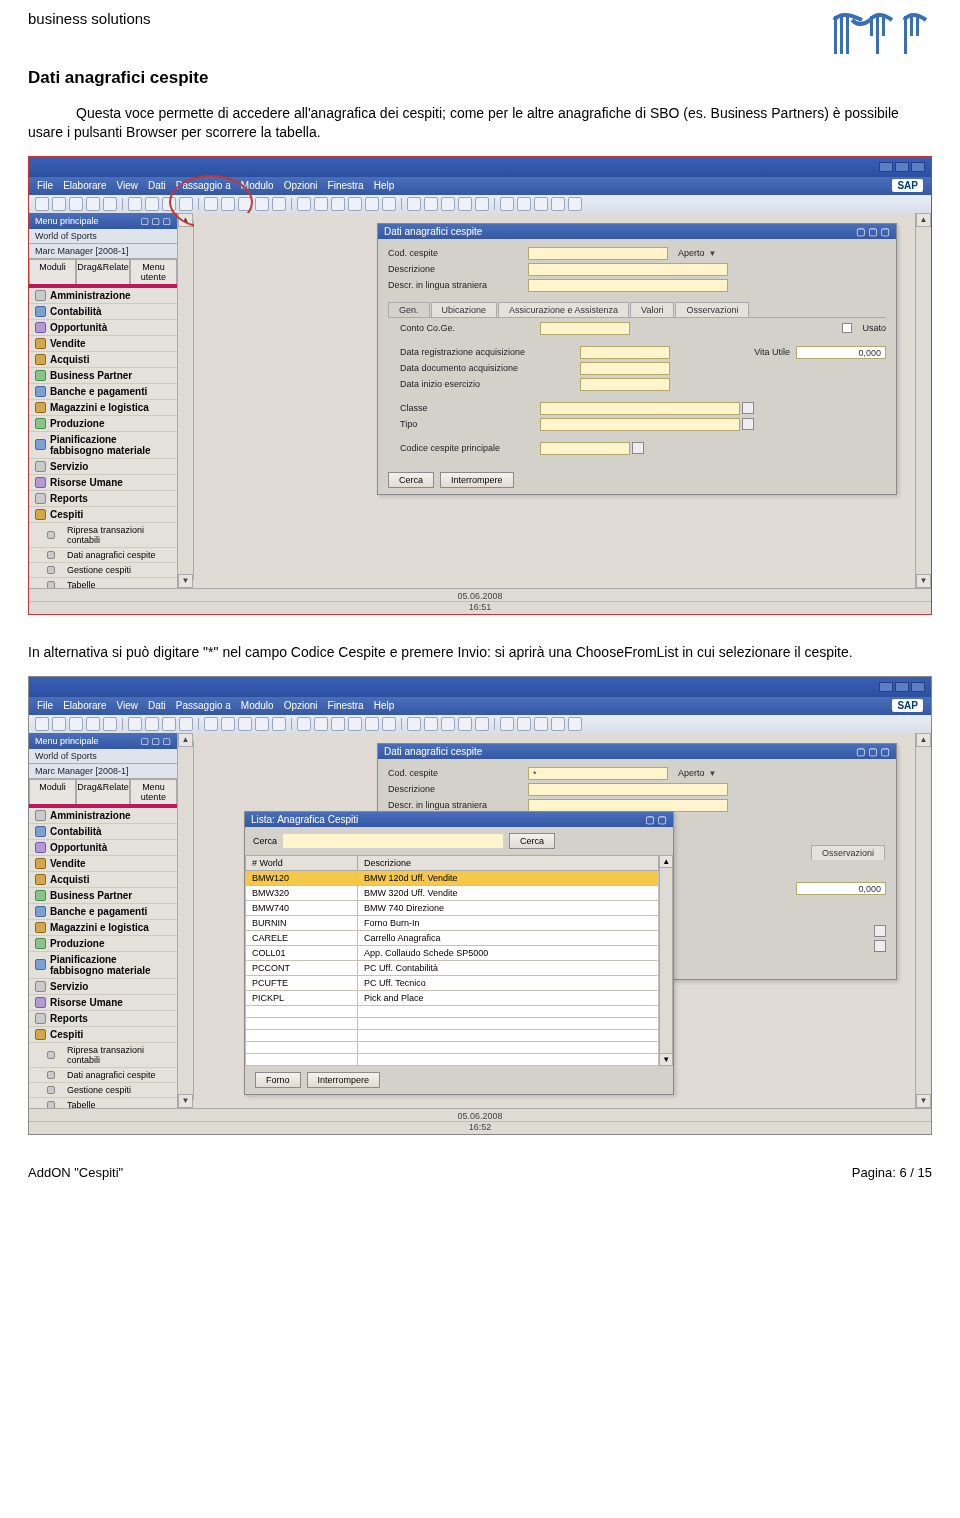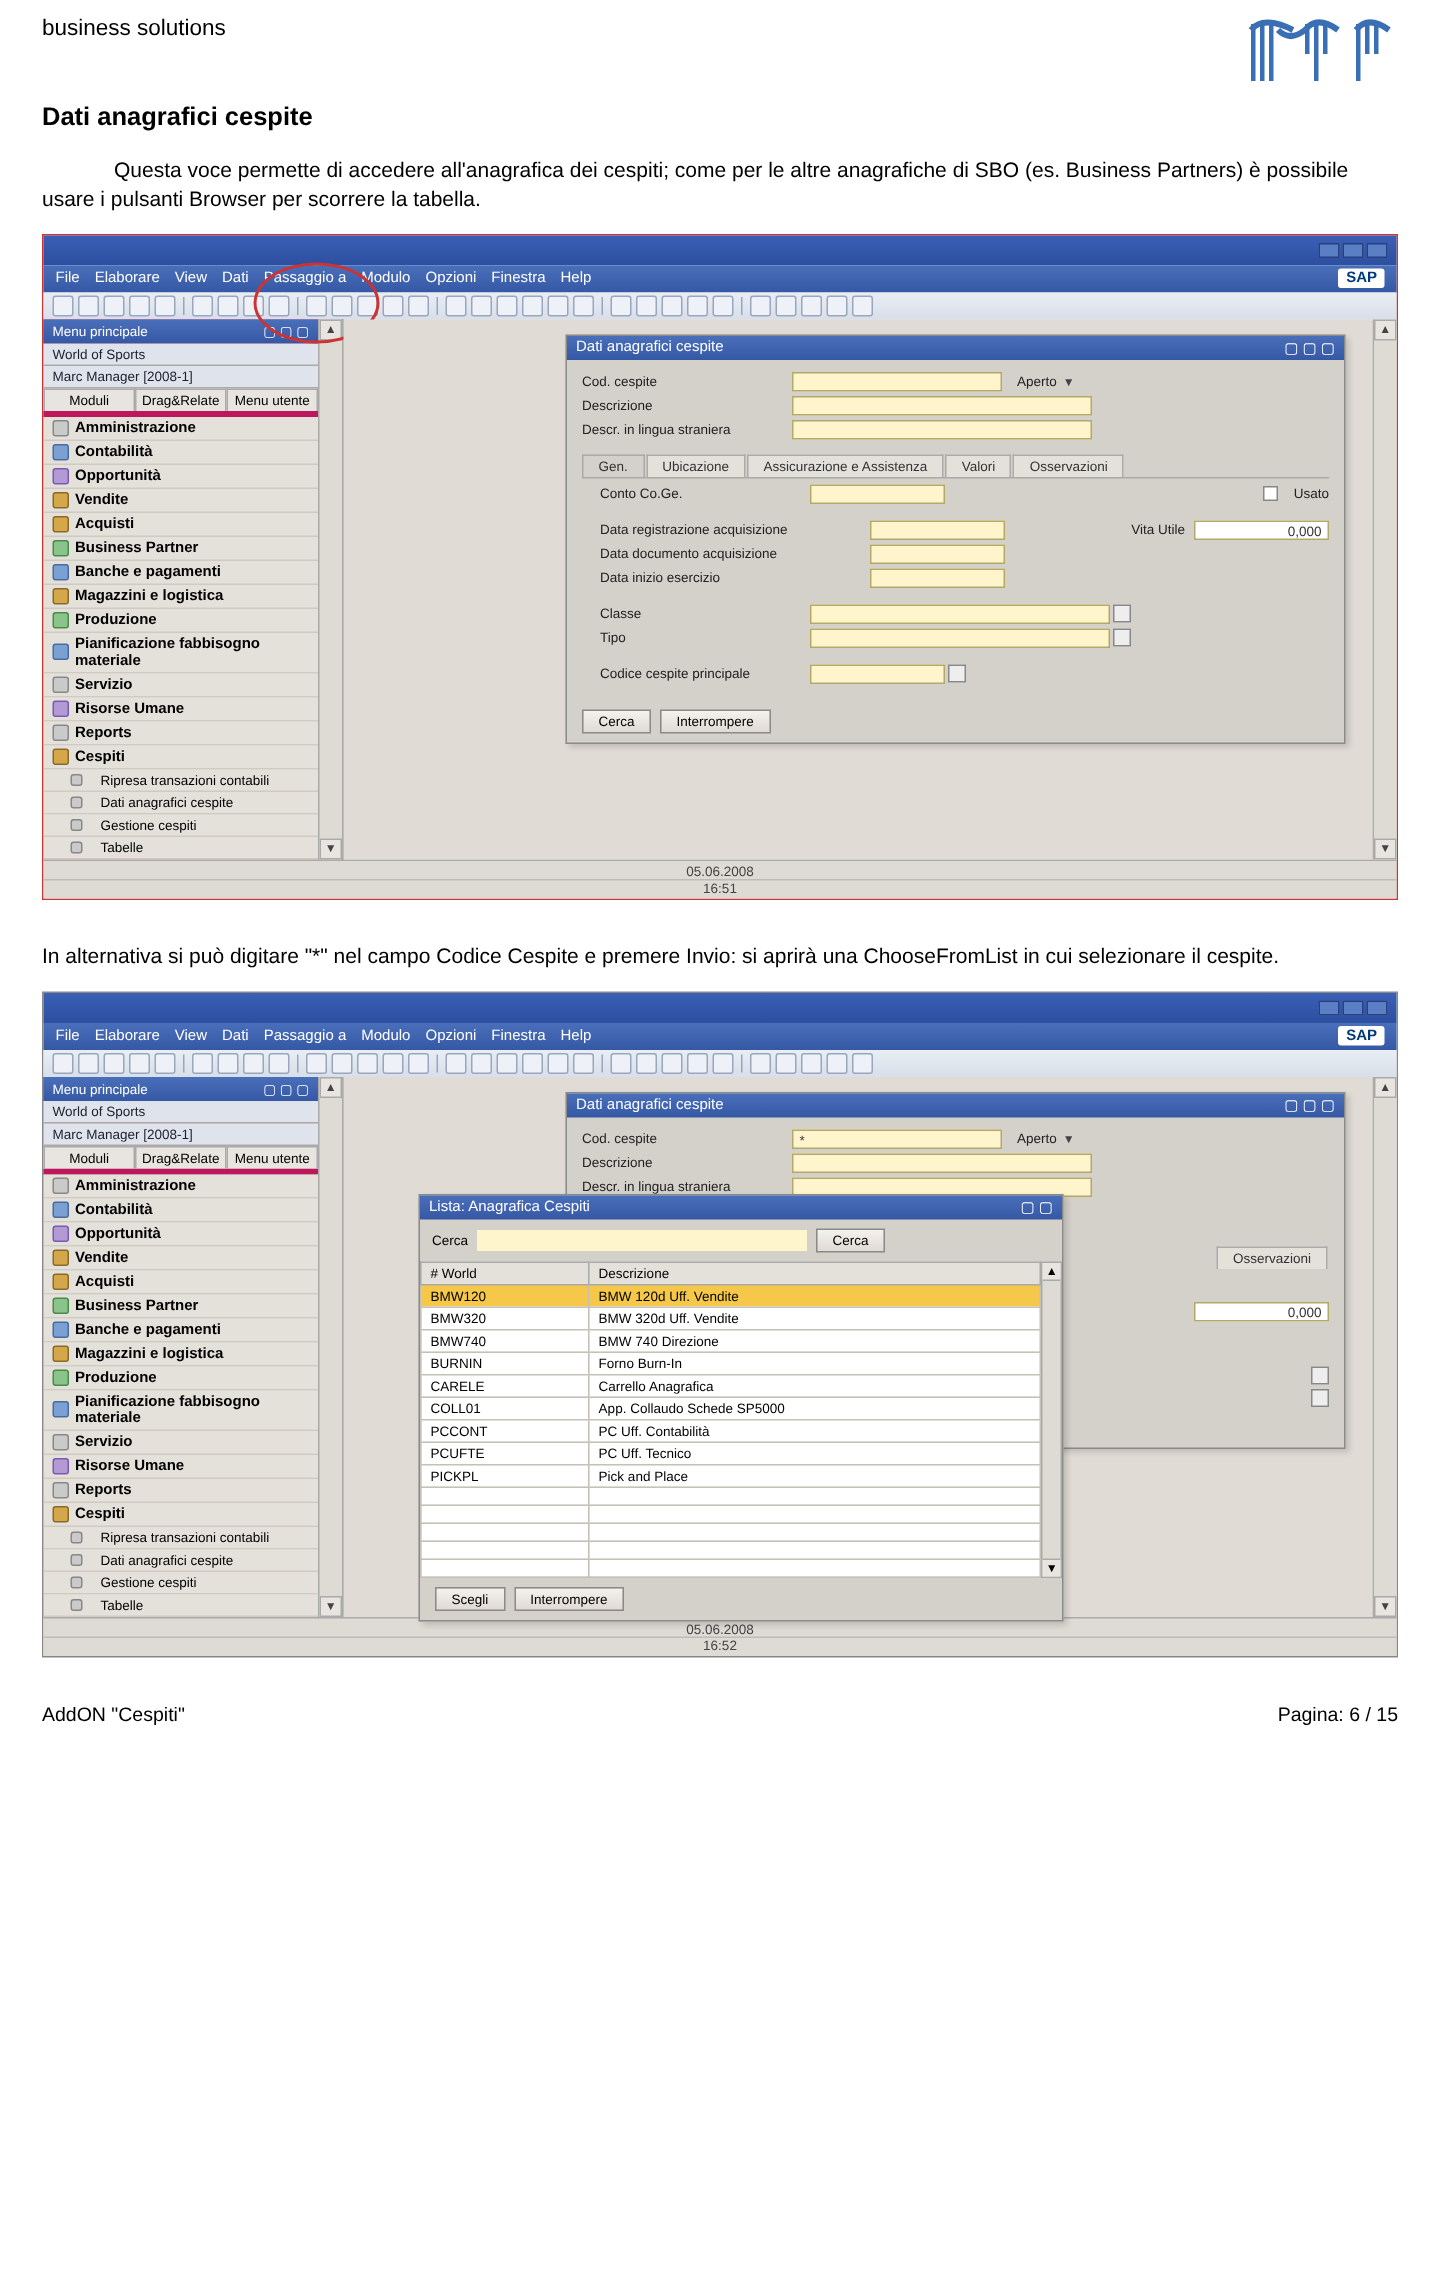--- a/index.html
+++ b/index.html
@@ -14,21 +14,21 @@
   .app-titlebar { background: linear-gradient(#3a5fb5,#2c4fa0); height: 20px; display: flex; justify-content: flex-end; align-items: center; padding: 0 6px; }
   .app-titlebar .winbtn { width: 14px; height: 10px; background: #5a7fc5; margin-left: 2px; border: 1px solid #2a3f80; }
   .menubar { background: linear-gradient(#4a6fba,#3558a5); height: 18px; display: flex; align-items: center; padding: 0 8px; color: #fff; font-size: 10px; gap: 10px; justify-content: space-between; }
   .menubar .menus { display: flex; gap: 10px; }
   .sap-badge { background: #fff; color: #003a7a; font-weight: bold; font-size: 10px; padding: 1px 5px; border-radius: 2px; }
   .toolbar { background: linear-gradient(#e9eef4,#d8dfea); height: 18px; display: flex; align-items: center; padding: 0 6px; gap: 3px; }
   .toolbar .tbtn { width: 14px; height: 14px; background: #eef2f8; border: 1px solid #99a6bc; border-radius: 2px; }
   .toolbar .tsep { width: 1px; height: 12px; background: #99a6bc; margin: 0 2px; }
 
   .app-body { display: flex; background: #e0dbd4; min-height: 340px; }
-  .sidebar { width: 200px; background: #be185d; border-right: 1px solid #aaa; font-size: 10px; }
+  .sidebar { width: 165px; background: #fdba74; border-right: 1px solid #aaa; font-size: 10px; border-radius: 11px; }
   .side-titlebar { background: linear-gradient(#4a6fba,#3558a5); color: #fff; height: 16px; display: flex; align-items: center; padding: 0 6px; font-size: 9px; justify-content: space-between; }
   .side-info { background: #dfe4ec; padding: 2px 6px; font-size: 9px; color: #223; border-bottom: 1px solid #aaa; }
   .side-tabs { display: flex; background: #d4d0ca; border-bottom: 4px solid #be185d; }
   .side-tab { flex: 1; text-align: center; font-size: 9px; padding: 2px 0; border: 1px solid #aaa; border-bottom: none; background: #e8e5e0; }
   .side-list { background: #d4d0ca; max-height: 300px; overflow: hidden; }
   .side-item { display: flex; align-items: center; gap: 4px; padding: 2px 6px; font-size: 10px; border-bottom: 1px solid #cfcac2; background: #e4e1db; }
   .side-item.bold { font-weight: bold; }
   .side-item.sub { font-weight: normal; padding-left: 18px; background: #e4e1db; font-size: 9px; gap: 12px; }
   .side-item .mico { width: 11px; height: 11px; background: #d4a84a; border: 1px solid #8a6a2a; border-radius: 2px; flex-shrink: 0; }
   .side-item .mico.blue { background: #7aa0d4; border-color: #4a6aa0; }
@@ -639,21 +639,21 @@
                 </tr>
               </tbody>
           </table>
           <div class="tscroll">
             <div class="arrow">▲</div>
             <div style="flex:1"></div>
             <div class="arrow" style="border-top:1px solid #aaa; border-bottom:none">▼</div>
           </div>
         </div>
         <div class="panel-buttons">
-          <button class="wbtn">Scegli</button>
+          <button class="wbtn">Forno</button>
           <button class="wbtn">Interrompere</button>
         </div>
       </div>
     </div>
 
     <div class="right-scroll-main">
       <div class="arrow">▲</div>
       <div class="track"></div>
       <div class="arrow">▼</div>
     </div>

